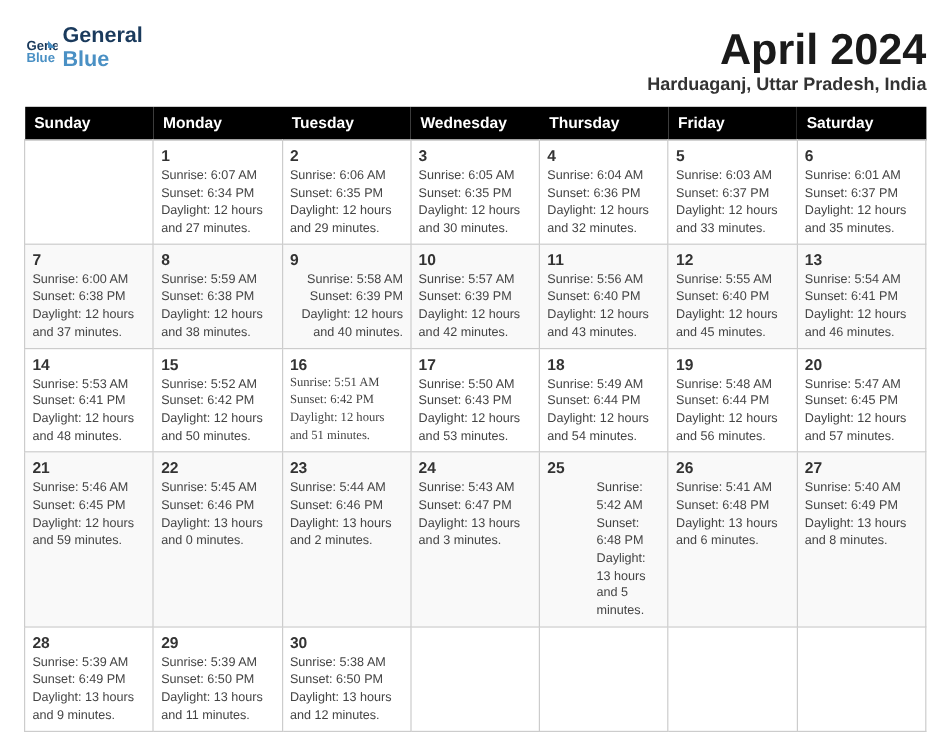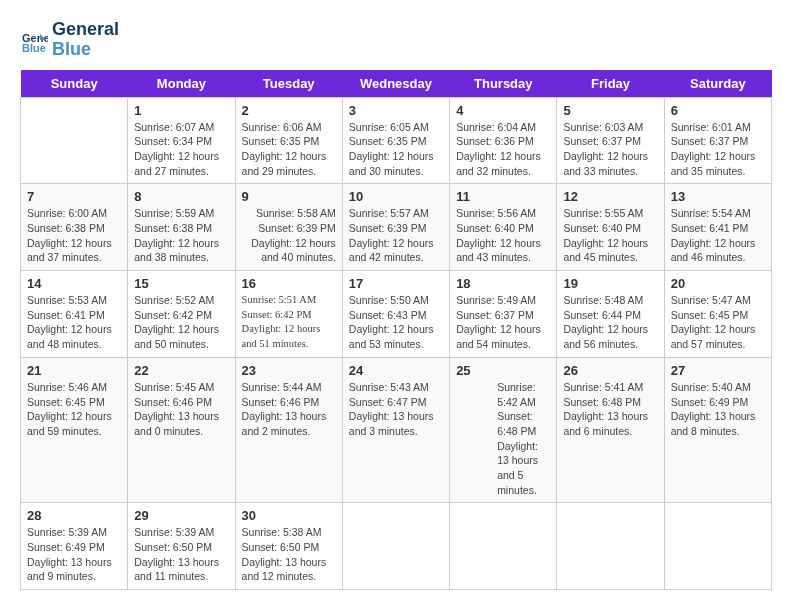--- a/index.html
+++ b/index.html
@@ -46,23 +46,23 @@
       font-size: 15px;
       color: #333;
       font-weight: bold;
     }
     table {
       width: 100%;
       border-collapse: collapse;
       font-size: 11px;
     }
     th {
-      background-color: #6d28d9;
+      background-color: #000000;
       color: #fff;
-      text-align: center;
+      text-align: left;
       padding: 6px 8px;
       font-size: 13px;
       font-weight: bold;
     }
     td {
       border: 1px solid #ccc;
       vertical-align: top;
       padding: 5px 6px;
       height: 80px;
       width: 14.28%;
@@ -100,20 +100,24 @@
       <text x="2" y="26" font-size="11" font-weight="bold" fill="#4a90c4">Blue</text>
       <polygon points="20,8 26,14 20,14" fill="#4a90c4"></polygon>
     </svg>
     <div>
       <div class="logo-text">
         <div>General</div>
         <div><span>Blue</span></div>
       </div>
     </div>
   </div>
+  <div class="title-block">
+    <div class="month-title">April 2024</div>
+    <div class="location">Harduaganj, Uttar Pradesh, India</div>
+  </div>
 </div>
 
 <table>
   <thead>
     <tr>
       <th>Sunday</th>
       <th>Monday</th>
       <th>Tuesday</th>
       <th>Wednesday</th>
       <th>Thursday</th>
@@ -243,21 +247,21 @@
         <td>
           <span class="day-num">17</span>
           <div class="cell-info" style="white-space: pre-line;">Sunrise: 5:50 AM
 Sunset: 6:43 PM
 Daylight: 12 hours
 and 53 minutes.</div>
         </td>
         <td>
           <span class="day-num">18</span>
           <div class="cell-info" style="white-space: pre-line;">Sunrise: 5:49 AM
-Sunset: 6:37 PM
+Sunset: 6:44 PM
 Daylight: 12 hours
 and 54 minutes.</div>
         </td>
         <td>
           <span class="day-num">19</span>
           <div class="cell-info" style="white-space: pre-line;">Sunrise: 5:48 AM
 Sunset: 6:44 PM
 Daylight: 12 hours
 and 56 minutes.</div>
         </td>

